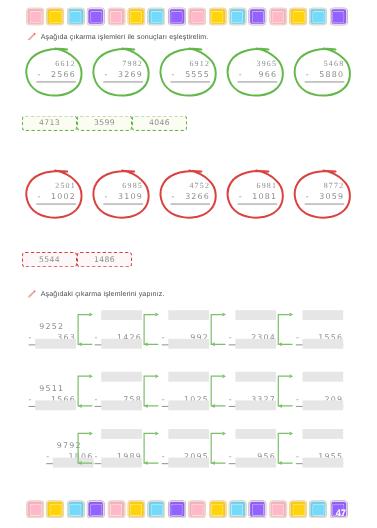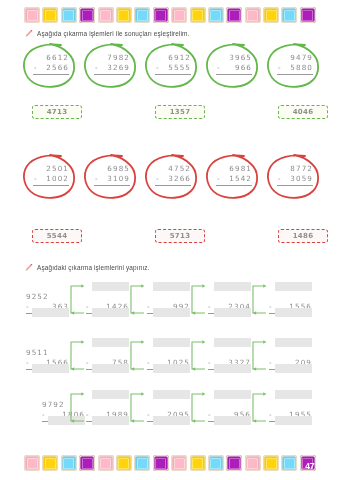--- a/index.html
+++ b/index.html
@@ -42,21 +42,21 @@
     position: absolute;
     left: 2.5px; top: 2.5px; right: 2.5px; bottom: 2.5px;
     border-radius: 1.5px;
     background: inherit;
     filter: brightness(1.06);
     box-shadow: inset 0 0 0 0.6px rgba(255,255,255,0.55);
   }
   .sq.pink   { background: #f3aebc; box-shadow: inset 0 0 0 1.4px #e9dccb; }
   .sq.yellow { background: #fbc80b; box-shadow: inset 0 0 0 1.4px #e9dccb; }
   .sq.blue   { background: #6ecdeb; box-shadow: inset 0 0 0 1.4px #e9dccb; }
-  .sq.orange { background: #a21caf; box-shadow: inset 0 0 0 1.4px #e9dccb; }
+  .sq.orange { background: #8b5cf6; box-shadow: inset 0 0 0 1.4px #e9dccb; }
   .page-num {
     position: absolute;
     right: 1.5px;
     bottom: 1px;
     font-size: 8.5px;
     color: #ffffff;
     font-weight: bold;
     line-height: 1;
     z-index: 3;
     letter-spacing: -0.2px;
@@ -105,39 +105,37 @@
     left: 9px;
     top: 9px;
     width: 36px;
     text-align: right;
     font-family: "DejaVu Sans", sans-serif;
     font-size: 7.2px;
     color: #8d8d8d;
     letter-spacing: 1.1px;
     line-height: 10px;
   }
-  .prob .minuend { display: block; }
+  .prob .minuend { display: block; font-family: Liberation Serif, serif; }
   .prob .sub-line {
     display: flex;
     justify-content: space-between;
     align-items: baseline;
     border-bottom: 0.9px solid #9a9a9a;
     padding-bottom: 0.5px;
   }
   .prob .op { letter-spacing: 0; padding-left: 1px; }
   .prob .subtrahend { letter-spacing: 1.1px; }
 
   
   .chip-row {
     position: absolute;
-    left: 32px;
+    left: 20px;
     width: 296px;
     display: flex;
-    justify-content: space-between;
-    font-weight: bold;
   }
   .chip {
     width: 50px;
     height: 14px;
     border-radius: 3px;
     box-sizing: border-box;
     display: flex;
     align-items: center;
     justify-content: center;
     font-family: "DejaVu Sans", sans-serif;
@@ -183,21 +181,21 @@
     top: 10px;
     width: 43px;
     font-family: "DejaVu Sans", sans-serif;
     font-size: 7.2px;
     color: #8d8d8d;
     letter-spacing: 1.1px;
     line-height: 10px;
   }
   .chain-nums .minuend {
     display: block;
-    text-align: left;
+    text-align: center;
     padding-right: 1px;
   }
   .chain-nums .sub-line {
     display: flex;
     justify-content: space-between;
     align-items: baseline;
     border-bottom: 0.9px solid #9a9a9a;
     padding-bottom: 0.5px;
   }
   .chain-nums .op { letter-spacing: 0; }
@@ -287,32 +285,32 @@
             <span class="op">-</span>
             <span class="subtrahend">966</span>
           </span>
         </div>
       </div>
       <div class="prob-wrap">
         <svg class="circle-svg" viewBox="0 0 58 48">
           <path d="M40 3 C27 1 12 4 6 13 C0 22 3 35 13 41 C24 47 40 46 48 38 C55 31 55 18 47 11 C42 6 35 3 29 2" fill="none" stroke="#63b74b" stroke-width="1.8" stroke-linecap="round"></path>
         </svg>
         <div class="prob">
-          <span class="minuend">9479</span>
+          <span class="minuend">5468</span>
           <span class="sub-line">
             <span class="op">-</span>
             <span class="subtrahend">5880</span>
           </span>
         </div>
       </div>
     </div>
 
   <div class="chip-row" id="green-answers" style="top:105px;">
       <div class="chip green">4713</div>
-      <div class="chip green">1357</div>
+      <div class="chip green">3599</div>
       <div class="chip green">4046</div>
     </div>
 
   <div class="prob-row" id="red-problems" style="top:155px;">
       <div class="prob-wrap">
         <svg class="circle-svg" viewBox="0 0 58 48">
           <path d="M40 3 C27 1 12 4 6 13 C0 22 3 35 13 41 C24 47 40 46 48 38 C55 31 55 18 47 11 C42 6 35 3 29 2" fill="none" stroke="#d9433f" stroke-width="1.8" stroke-linecap="round"></path>
         </svg>
         <div class="prob">
           <span class="minuend">2501</span>
@@ -347,41 +345,40 @@
         </div>
       </div>
       <div class="prob-wrap">
         <svg class="circle-svg" viewBox="0 0 58 48">
           <path d="M40 3 C27 1 12 4 6 13 C0 22 3 35 13 41 C24 47 40 46 48 38 C55 31 55 18 47 11 C42 6 35 3 29 2" fill="none" stroke="#d9433f" stroke-width="1.8" stroke-linecap="round"></path>
         </svg>
         <div class="prob">
           <span class="minuend">6981</span>
           <span class="sub-line">
             <span class="op">-</span>
-            <span class="subtrahend">1542</span>
+            <span class="subtrahend">1081</span>
           </span>
         </div>
       </div>
       <div class="prob-wrap">
         <svg class="circle-svg" viewBox="0 0 58 48">
           <path d="M40 3 C27 1 12 4 6 13 C0 22 3 35 13 41 C24 47 40 46 48 38 C55 31 55 18 47 11 C42 6 35 3 29 2" fill="none" stroke="#d9433f" stroke-width="1.8" stroke-linecap="round"></path>
         </svg>
         <div class="prob">
           <span class="minuend">8772</span>
           <span class="sub-line">
             <span class="op">-</span>
             <span class="subtrahend">3059</span>
           </span>
         </div>
       </div>
     </div>
 
   <div class="chip-row" id="red-answers" style="top:229px;">
       <div class="chip red">5544</div>
-      <div class="chip red">5713</div>
       <div class="chip red">1486</div>
     </div>
 
   <div class="instruction" style="top:263px;">
     <svg class="pencil-icon" viewBox="0 0 12 12">
       <path d="M2.4 9.9 L3.1 7.6 L8.6 2.1 L10.2 3.7 L4.7 9.2 Z" fill="#f0a6a0"></path>
       <path d="M8.6 2.1 L10.2 3.7 L10.9 3.0 C11.2 2.7 11.2 2.3 10.9 2.0 L10.3 1.4 C10.0 1.1 9.6 1.1 9.3 1.4 Z" fill="#e2625c"></path>
       <path d="M2.4 9.9 L3.1 7.6 L4.0 8.5 Z" fill="#f7d9a8"></path>
       <path d="M2.4 9.9 L2.8 8.6 L3.6 9.4 Z" fill="#5b5b5b"></path>
     </svg>

